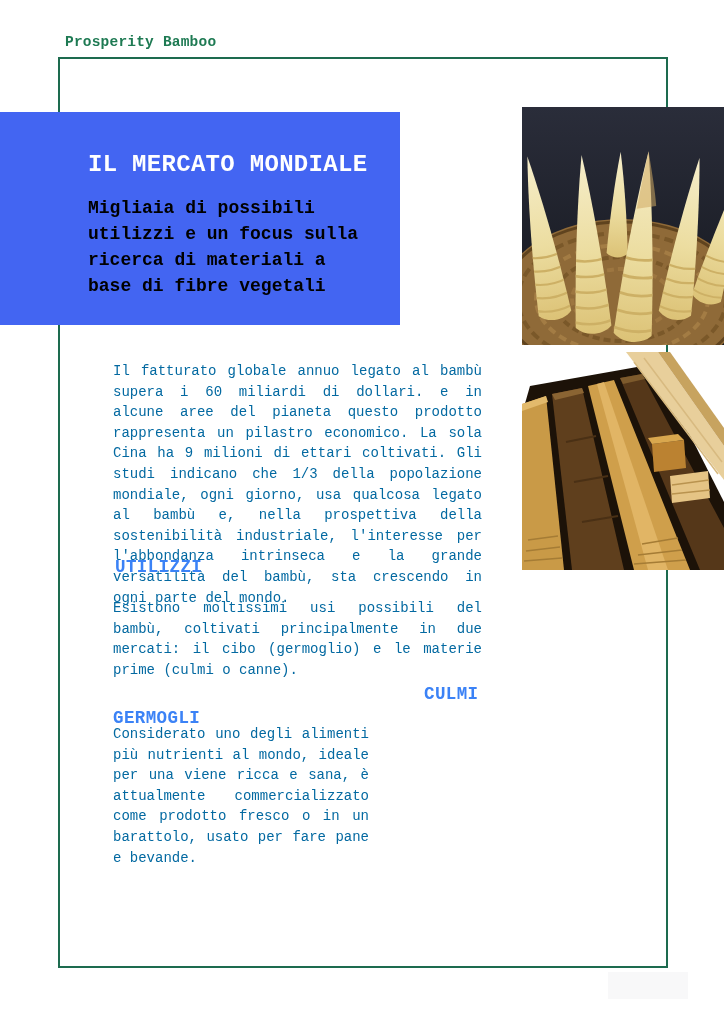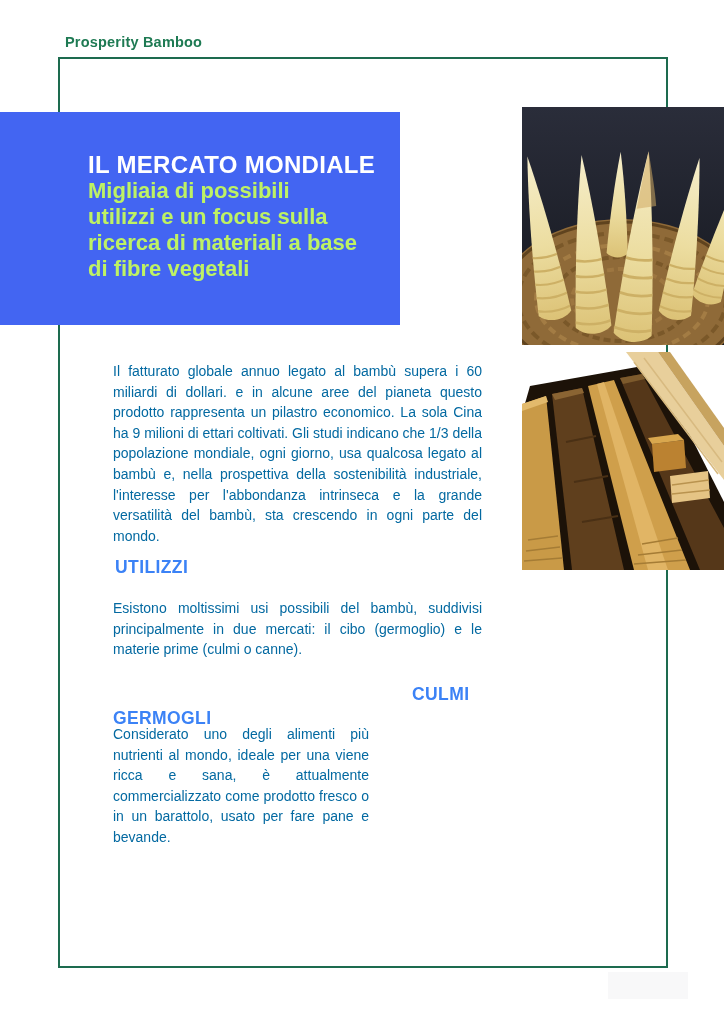--- a/index.html
+++ b/index.html
@@ -1,57 +1,57 @@
 <!DOCTYPE html>
 <html lang="it"><head>
 <meta charset="utf-8">
 <style>
   html,body{margin:0;padding:0;background:#e9e9e9;}
   .page{
     position:relative;width:724px;height:1024px;margin:0 auto;
     background:#ffffff;overflow:hidden;
-    font-family:Liberation Sans, sans-serif;
+    font-family:Liberation Mono, monospace;
   }
   .brand{
     position:absolute;left:65px;top:34px;
     font-size:14.5px;font-weight:bold;color:#1E7A53;letter-spacing:.2px;
   }
   .frame{
     position:absolute;left:58px;top:57px;width:610px;height:911px;
     border:2px solid #1D6B4F;box-sizing:border-box;
   }
   .hero{
     position:absolute;left:0;top:112px;width:400px;height:213px;
     background:#4365F2;box-sizing:border-box;padding:40px 20px 9px 88px;
   }
   .hero-title{
     font-size:24px;line-height:26px;font-weight:bold;color:#ffffff;
     letter-spacing:.3px;
   }
   .hero-subtitle{
-    width:272px;
-    font-size:22px;line-height:26px;font-weight:bold;color:#bef264;
+    margin-top:17px;width:272px;
+    font-size:18px;line-height:26px;font-weight:bold;color:#000000;
   }
   .photo{position:absolute;left:522px;width:202px;display:block;}
   .photo-shoots{top:107px;height:238px;}
   .photo-lumber{top:352px;height:218px;}
   .para{
     position:absolute;color:#0369a1;font-size:14px;line-height:20.6px;
     text-align:justify;
   }
   .intro{left:113px;top:347px;width:369px;}
   .sec-heading{
     position:absolute;font-size:17.5px;font-weight:bold;color:#3b82f6;
     letter-spacing:.4px;
   }
   .h-utilizzi{left:115px;top:557px;}
   .p-utilizzi{left:113px;top:584px;width:369px;}
   .h-germogli{left:113px;top:708px;}
   .p-germogli{left:113px;top:710px;width:256px;}
-  .h-culmi{left:412px;top:684px;}
+  .h-culmi{left:424px;top:684px;}
   .p-culmi{left:400px;top:710px;width:257px;}
   .watermark{
     position:absolute;left:608px;top:972px;width:80px;height:27px;
     background:#f8f8f9;
   }
 </style>
 </head>
 <body>
 
 <div class="page">
@@ -168,21 +168,21 @@
   </svg>
 
   <div class="hero">
     <div class="hero-title">IL MERCATO MONDIALE</div>
     <div class="hero-subtitle">Migliaia di possibili utilizzi e un focus sulla ricerca di materiali a base di fibre vegetali</div>
   </div>
 
   <p class="para intro">Il fatturato globale annuo legato al bambù supera i 60 miliardi di dollari. e in alcune aree del pianeta questo prodotto rappresenta un pilastro economico. La sola Cina ha 9 milioni di ettari coltivati. Gli studi indicano che 1/3 della popolazione mondiale, ogni giorno, usa qualcosa legato al bambù e, nella prospettiva della sostenibilità industriale, l'interesse per l'abbondanza intrinseca e la grande versatilità del bambù, sta crescendo in ogni parte del mondo.</p>
 
   <div class="sec-heading h-utilizzi">UTILIZZI</div>
-  <p class="para p-utilizzi">Esistono moltissimi usi possibili del bambù, suddivisi principalmente in due mercati: il cibo (germoglio) e le materie prime (culmi o canne).</p>
+  <p class="para p-utilizzi">Esistono moltissimi usi possibili del bambù, coltivati principalmente in due mercati: il cibo (germoglio) e le materie prime (culmi o canne).</p>
 
   <div class="sec-heading h-germogli">GERMOGLI</div>
   <p class="para p-germogli">Considerato uno degli alimenti più nutrienti al mondo, ideale per una viene ricca e sana, è attualmente commercializzato come prodotto fresco o in un barattolo, usato per fare pane e bevande.</p>
 
   <div class="sec-heading h-culmi">CULMI</div>
 
   <div class="watermark"></div>
 
 </div>
 

